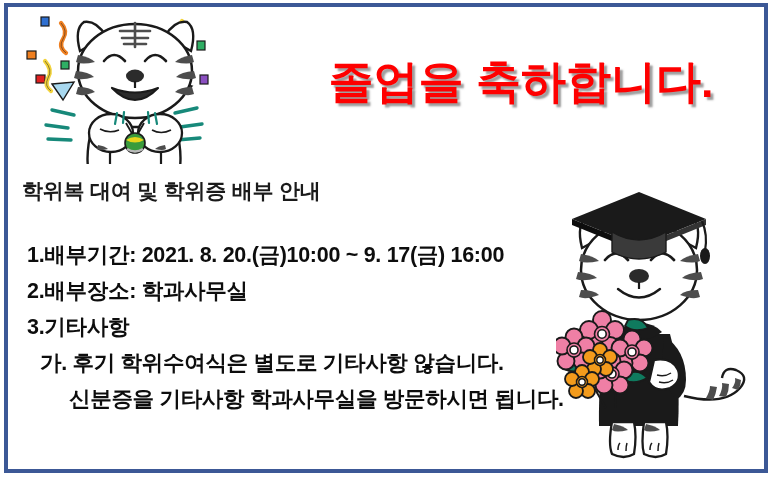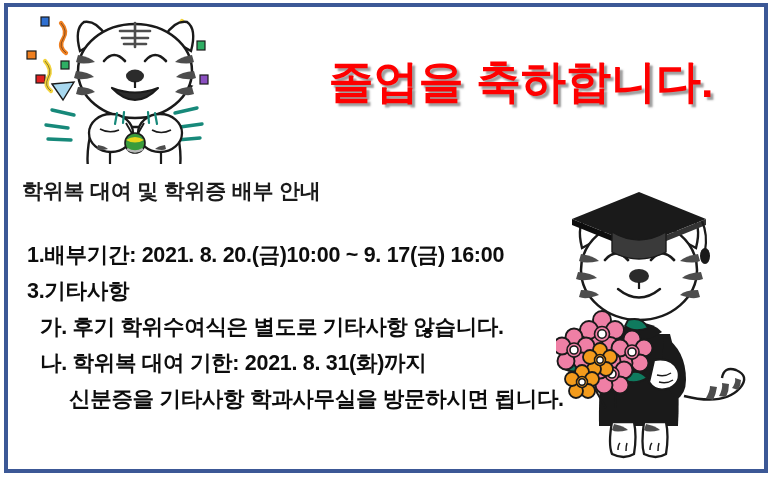--- a/index.html
+++ b/index.html
@@ -207,23 +207,23 @@
         </svg>
       </div>
 
       <div id="main-title">졸업을 축하합니다.</div>
     </div>
 
     <div id="subtitle">학위복 대여 및 학위증 배부 안내</div>
 
     <div id="body-list">
       <div class="body-line lvl-1">1.배부기간: 2021. 8. 20.(금)10:00 ~ 9. 17(금) 16:00</div>
+      <div class="body-line lvl-1">2.배부장소: 학과사무실</div>
       <div class="body-line lvl-1">3.기타사항</div>
       <div class="body-line lvl-2">가. 후기 학위수여식은 별도로 기타사항 않습니다.</div>
-      <div class="body-line lvl-2">나. 학위복 대여 기한: 2021. 8. 31(화)까지</div>
       <div class="body-line lvl-3">신분증을 기타사항 학과사무실을 방문하시면 됩니다.</div>
     </div>
 
     <div id="grad-tiger">
       <svg viewBox="0 0 204 285" xmlns="http://www.w3.org/2000/svg">
 
         <path d="M128,212 q40,10 56,-8 q10,-12 -4,-18 q-12,-4 -14,8" fill="#ffffff" stroke="#1a1a1a" stroke-width="2.4"></path>
         <g fill="#4d4d4d">
           <path d="M150,214 q4,-7 4,-12 l7,1 q-1,7 -4,13 z"></path>
           <path d="M163,212 q4,-7 3,-13 l7,1 q0,7 -3,13 z"></path>

